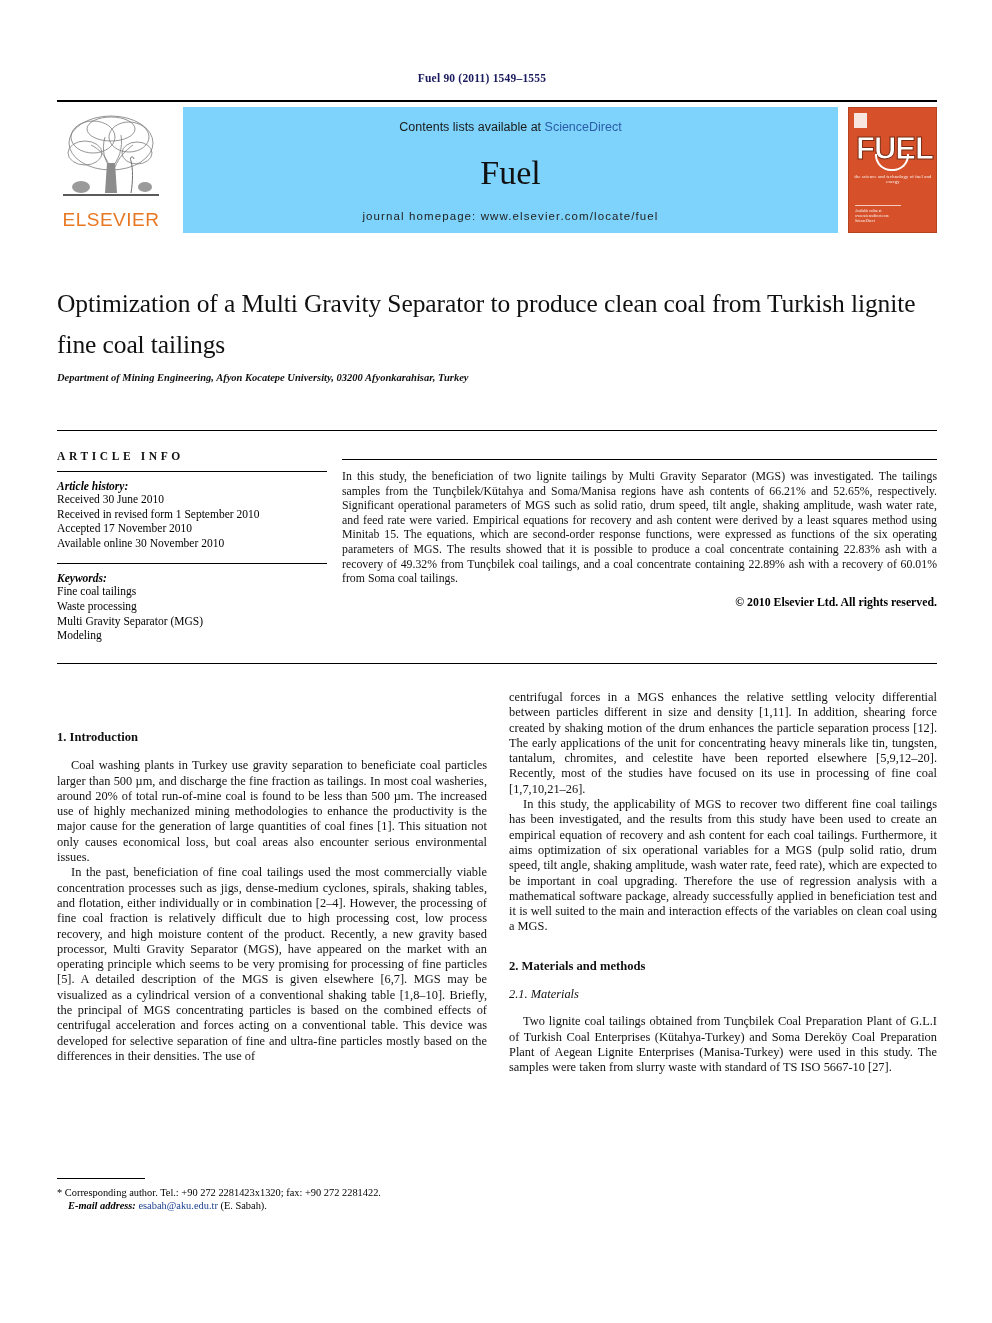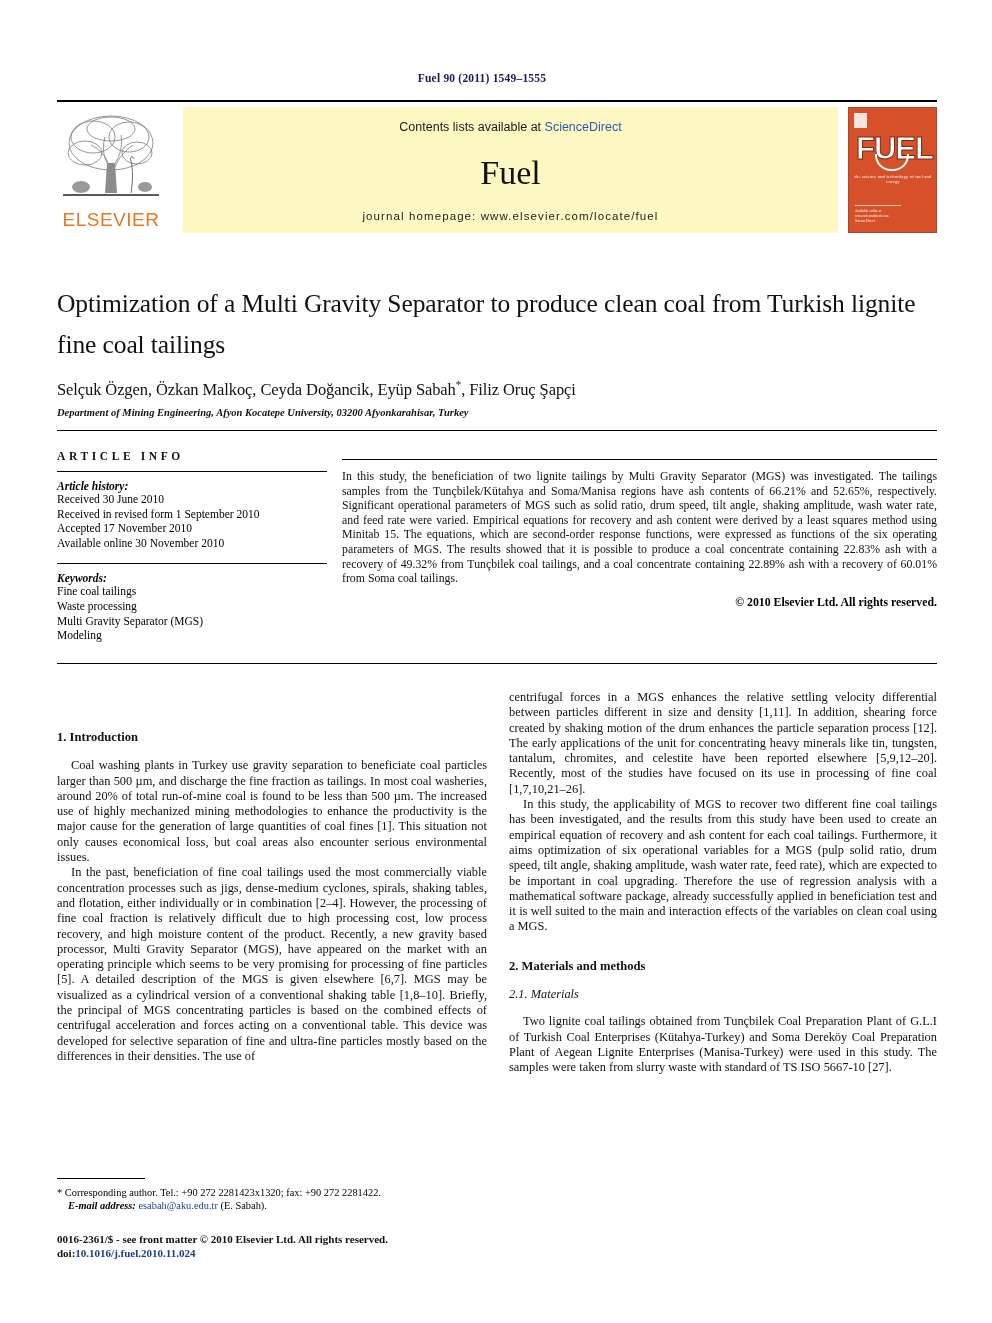--- a/index.html
+++ b/index.html
@@ -73,21 +73,21 @@
     font-size: 19px;
     letter-spacing: 0.5px;
     color: #E87722;
   }
   .center-band {
     position: absolute;
     top: 7px;
     left: 126px;
     width: 655px;
     height: 126px;
-    background: #fef9c3;
+    background: #7dd3fc;
   }
   .contents-line {
     position: absolute;
     top: 13px;
     left: 0;
     width: 655px;
     text-align: center;
     font-family: "Liberation Sans", sans-serif;
     font-size: 12.5px;
     color: #1a1a1a;
@@ -416,21 +416,20 @@
       <div class="cover-foot">
         <div class="cover-foot-rule"></div>
         <div>Available online at www.sciencedirect.com</div>
         <div>ScienceDirect</div>
       </div>
     </div>
   </div>
 
   <div class="title-block">
     <h1 class="paper-title">Optimization of a Multi Gravity Separator to produce clean coal from Turkish lignite fine coal tailings</h1>
-    <div class="authors"><span>Selçuk Özgen, Özkan Malkoç, Ceyda Doğancik, Eyüp Sabah</span><sup>*</sup><span>, Filiz Oruç Şapçi</span></div>
     <div class="affiliation">Department of Mining Engineering, Afyon Kocatepe University, 03200 Afyonkarahisar, Turkey</div>
   </div>
 
   <div class="band-rule-top"></div>
   <div class="band-rule-bottom"></div>
 
   <div class="info-col">
     <div class="section-kicker">ARTICLE INFO</div>
     <div class="kicker-rule"></div>
     <div class="ih-label">Article history:</div>
@@ -472,18 +471,14 @@
       <span>*</span>
       <span>Corresponding author. Tel.: +90 272 2281423x1320; fax: +90 272 2281422.</span>
     </div>
     <div class="footnote-text" style="padding-left:11px;text-indent:0">
       <span class="ital">E-mail address:</span>
       <span class="mail">esabah@aku.edu.tr</span>
       <span>(E. Sabah).</span>
     </div>
   </div>
 
-  <div class="imprint">
-    <div>0016-2361/$ - see front matter © 2010 Elsevier Ltd. All rights reserved.</div>
-    <div><span>doi:</span><span class="doi-link">10.1016/j.fuel.2010.11.024</span></div>
-  </div>
 
 </div>
 
 </body></html>

